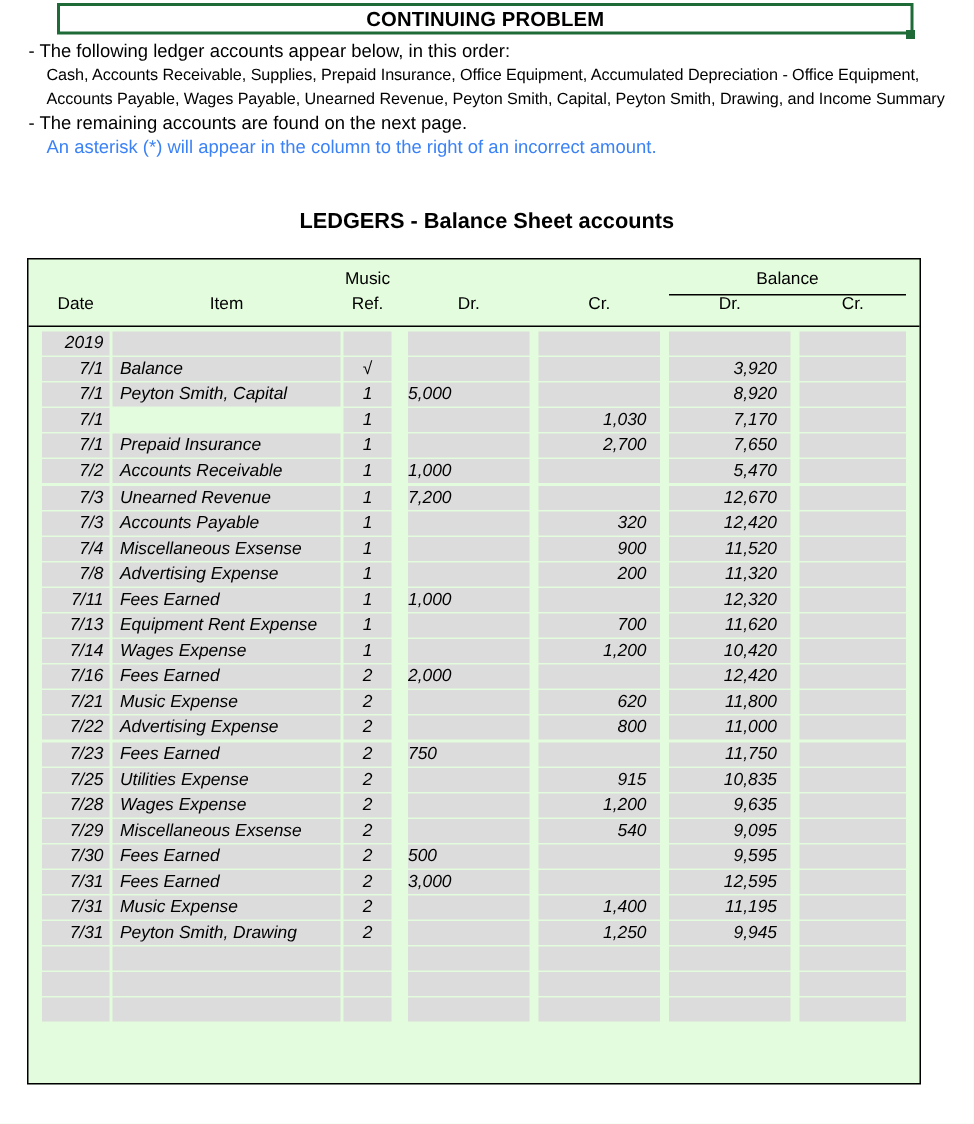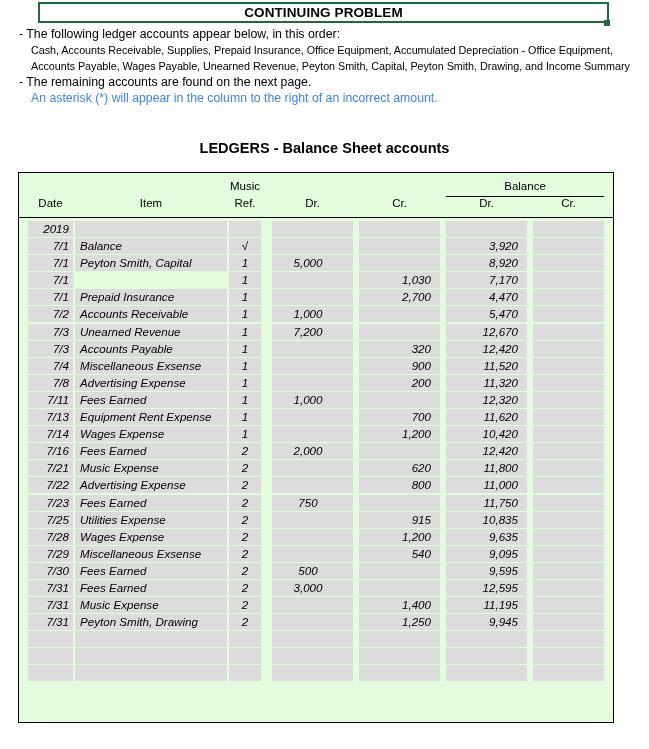--- a/index.html
+++ b/index.html
@@ -149,21 +149,21 @@
     background: #DCDCDC;
     font-size: 11.6px;
     line-height: 16px;
     box-sizing: border-box;
     overflow: hidden;
     white-space: nowrap;
   }
   .c-date   { left: 9px;   width: 45px;  text-align: right; padding-right: 4px; }
   .c-item   { left: 56px;  width: 152px; text-align: left;  padding-left: 5px; }
   .c-ref    { left: 210px; width: 32px;  text-align: center; }
-  .c-dr     { left: 253px; width: 81px;  text-align: center; padding-right: 9px; }
+  .c-dr     { left: 253px; width: 81px;  text-align: left; padding-right: 9px; }
   .c-cr     { left: 340px; width: 81px;  text-align: right; padding-right: 9px; }
   .c-bdr    { left: 427px; width: 81px;  text-align: right; padding-right: 9px; }
   .c-bcr    { left: 514px; width: 71px;  text-align: right; padding-right: 9px; }
 </style>
 </head>
 <body>
 
 <div id="title-box">
   <span class="title-text">CONTINUING PROBLEM</span>
 </div>
@@ -230,21 +230,21 @@
         <div class="cell c-cr">1,030</div>
         <div class="cell c-bdr">7,170</div>
         <div class="cell c-bcr"></div>
       </div>
       <div class="row">
         <div class="cell c-date">7/1</div>
         <div class="cell c-item">Prepaid Insurance</div>
         <div class="cell c-ref">1</div>
         <div class="cell c-dr"></div>
         <div class="cell c-cr">2,700</div>
-        <div class="cell c-bdr">4,470</div>
+        <div class="cell c-bdr">7,650</div>
         <div class="cell c-bcr"></div>
       </div>
       <div class="row">
         <div class="cell c-date">7/2</div>
         <div class="cell c-item">Accounts Receivable</div>
         <div class="cell c-ref">1</div>
         <div class="cell c-dr">1,000</div>
         <div class="cell c-cr"></div>
         <div class="cell c-bdr">5,470</div>
         <div class="cell c-bcr"></div>

